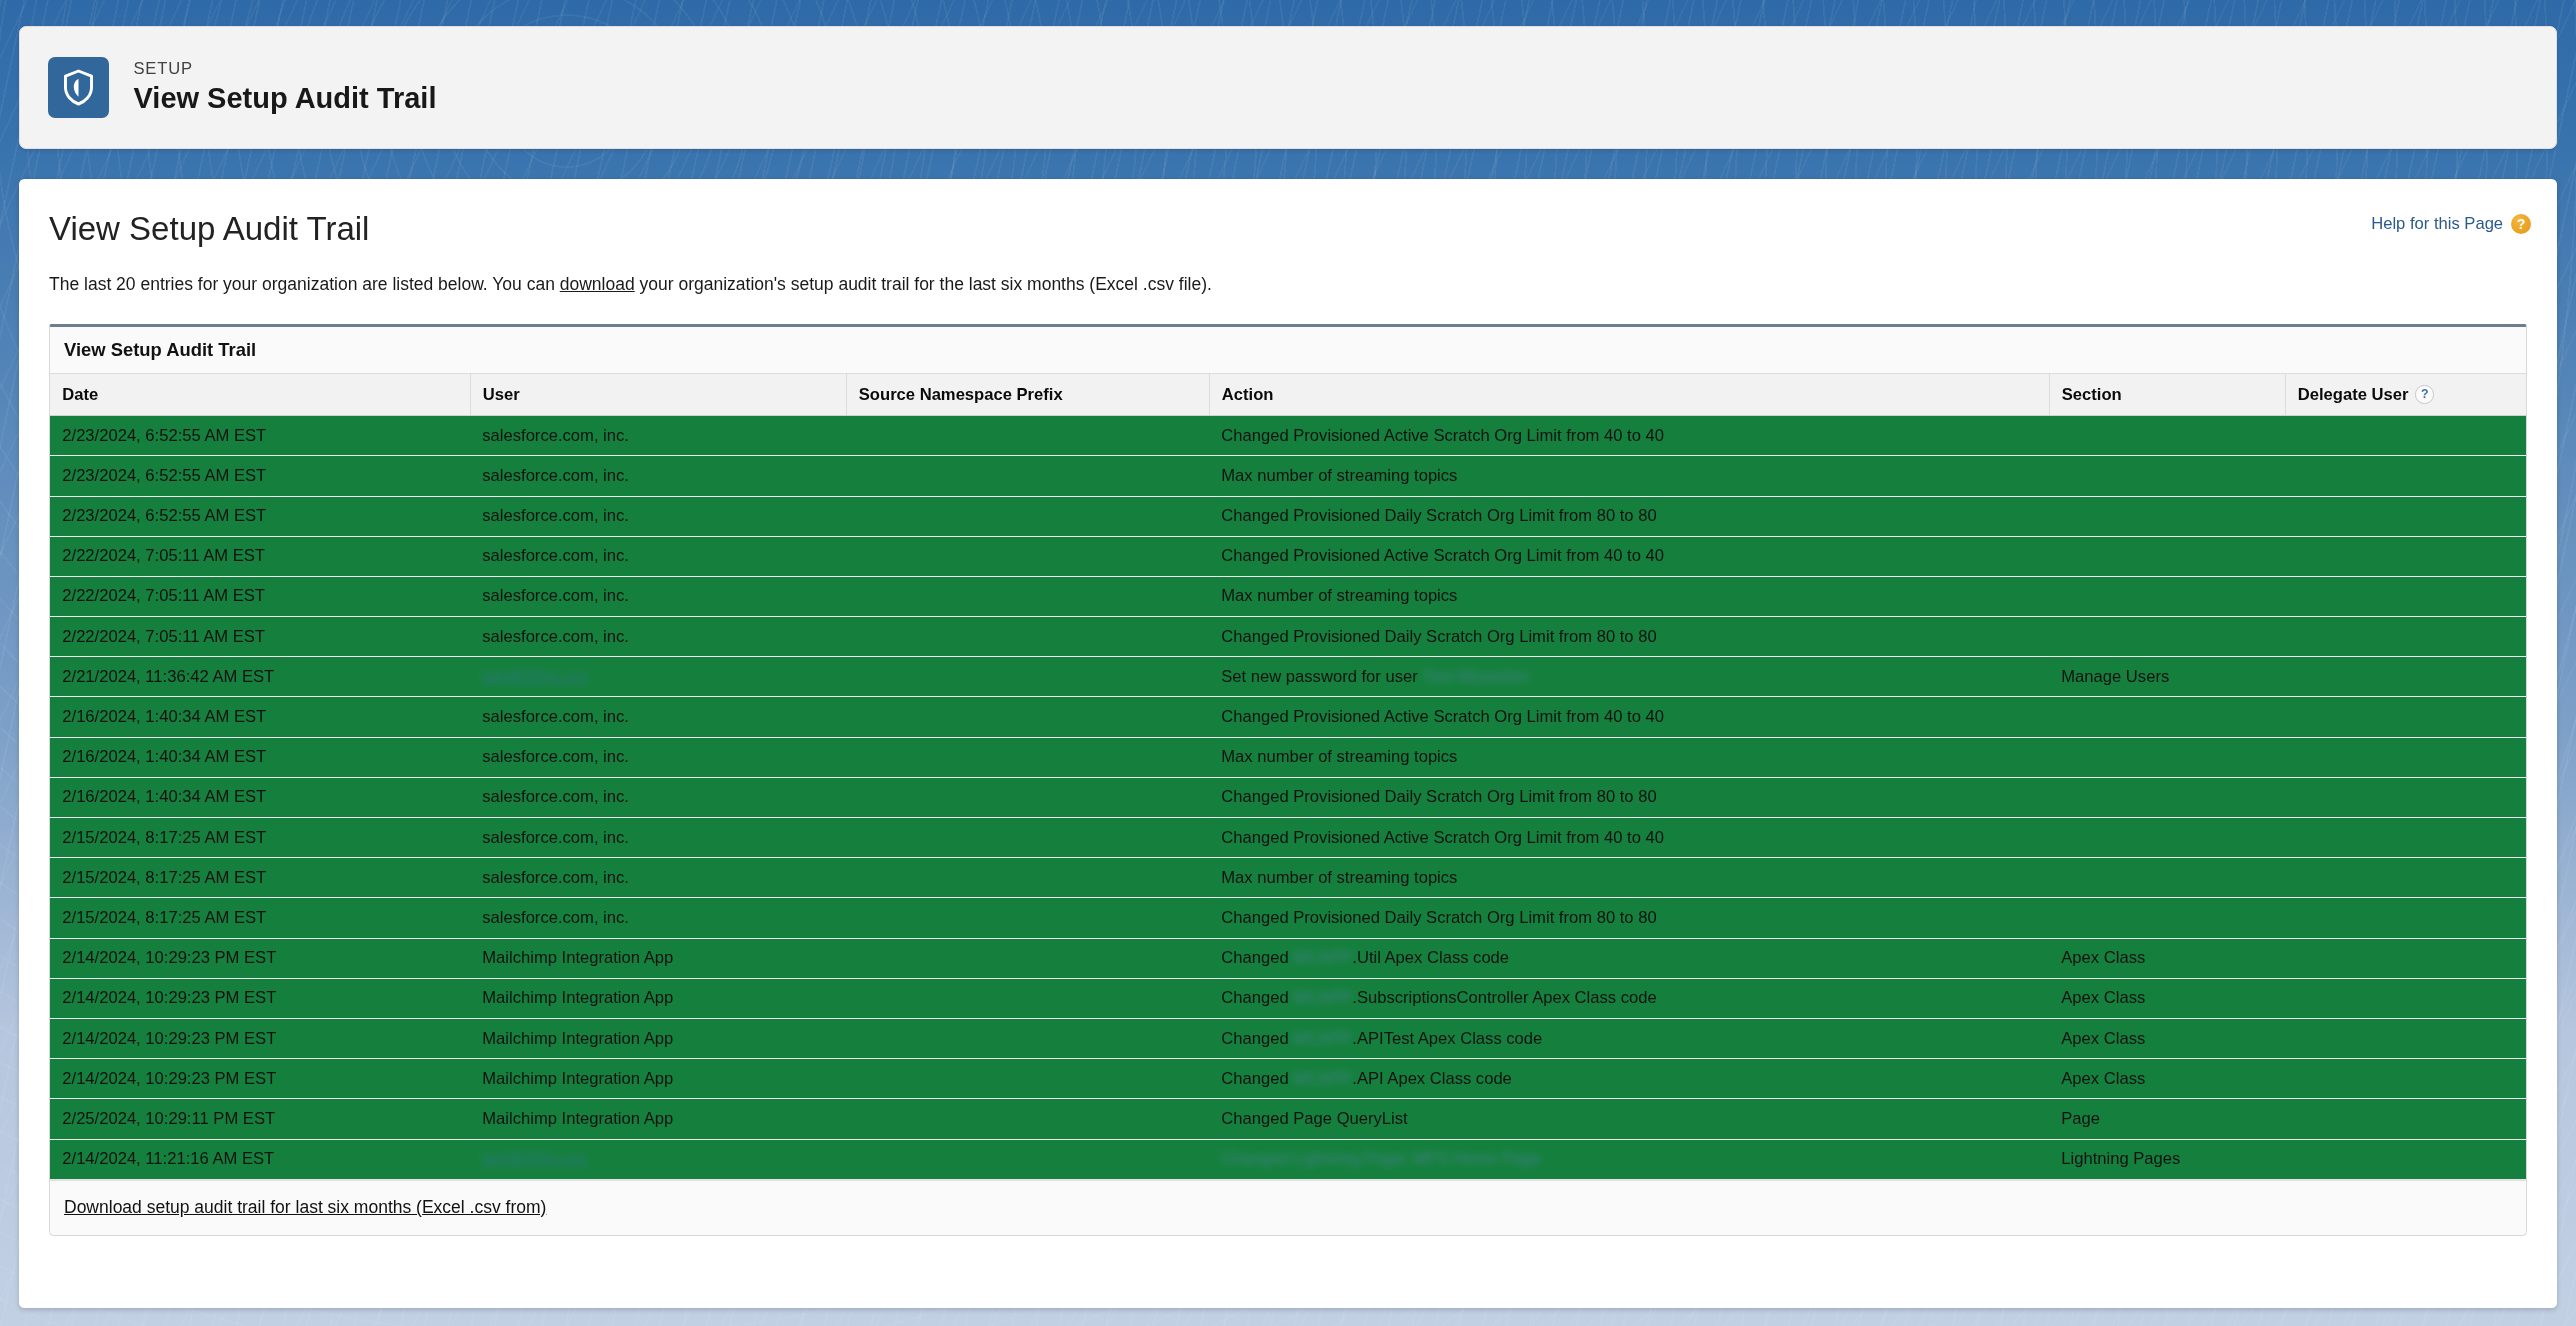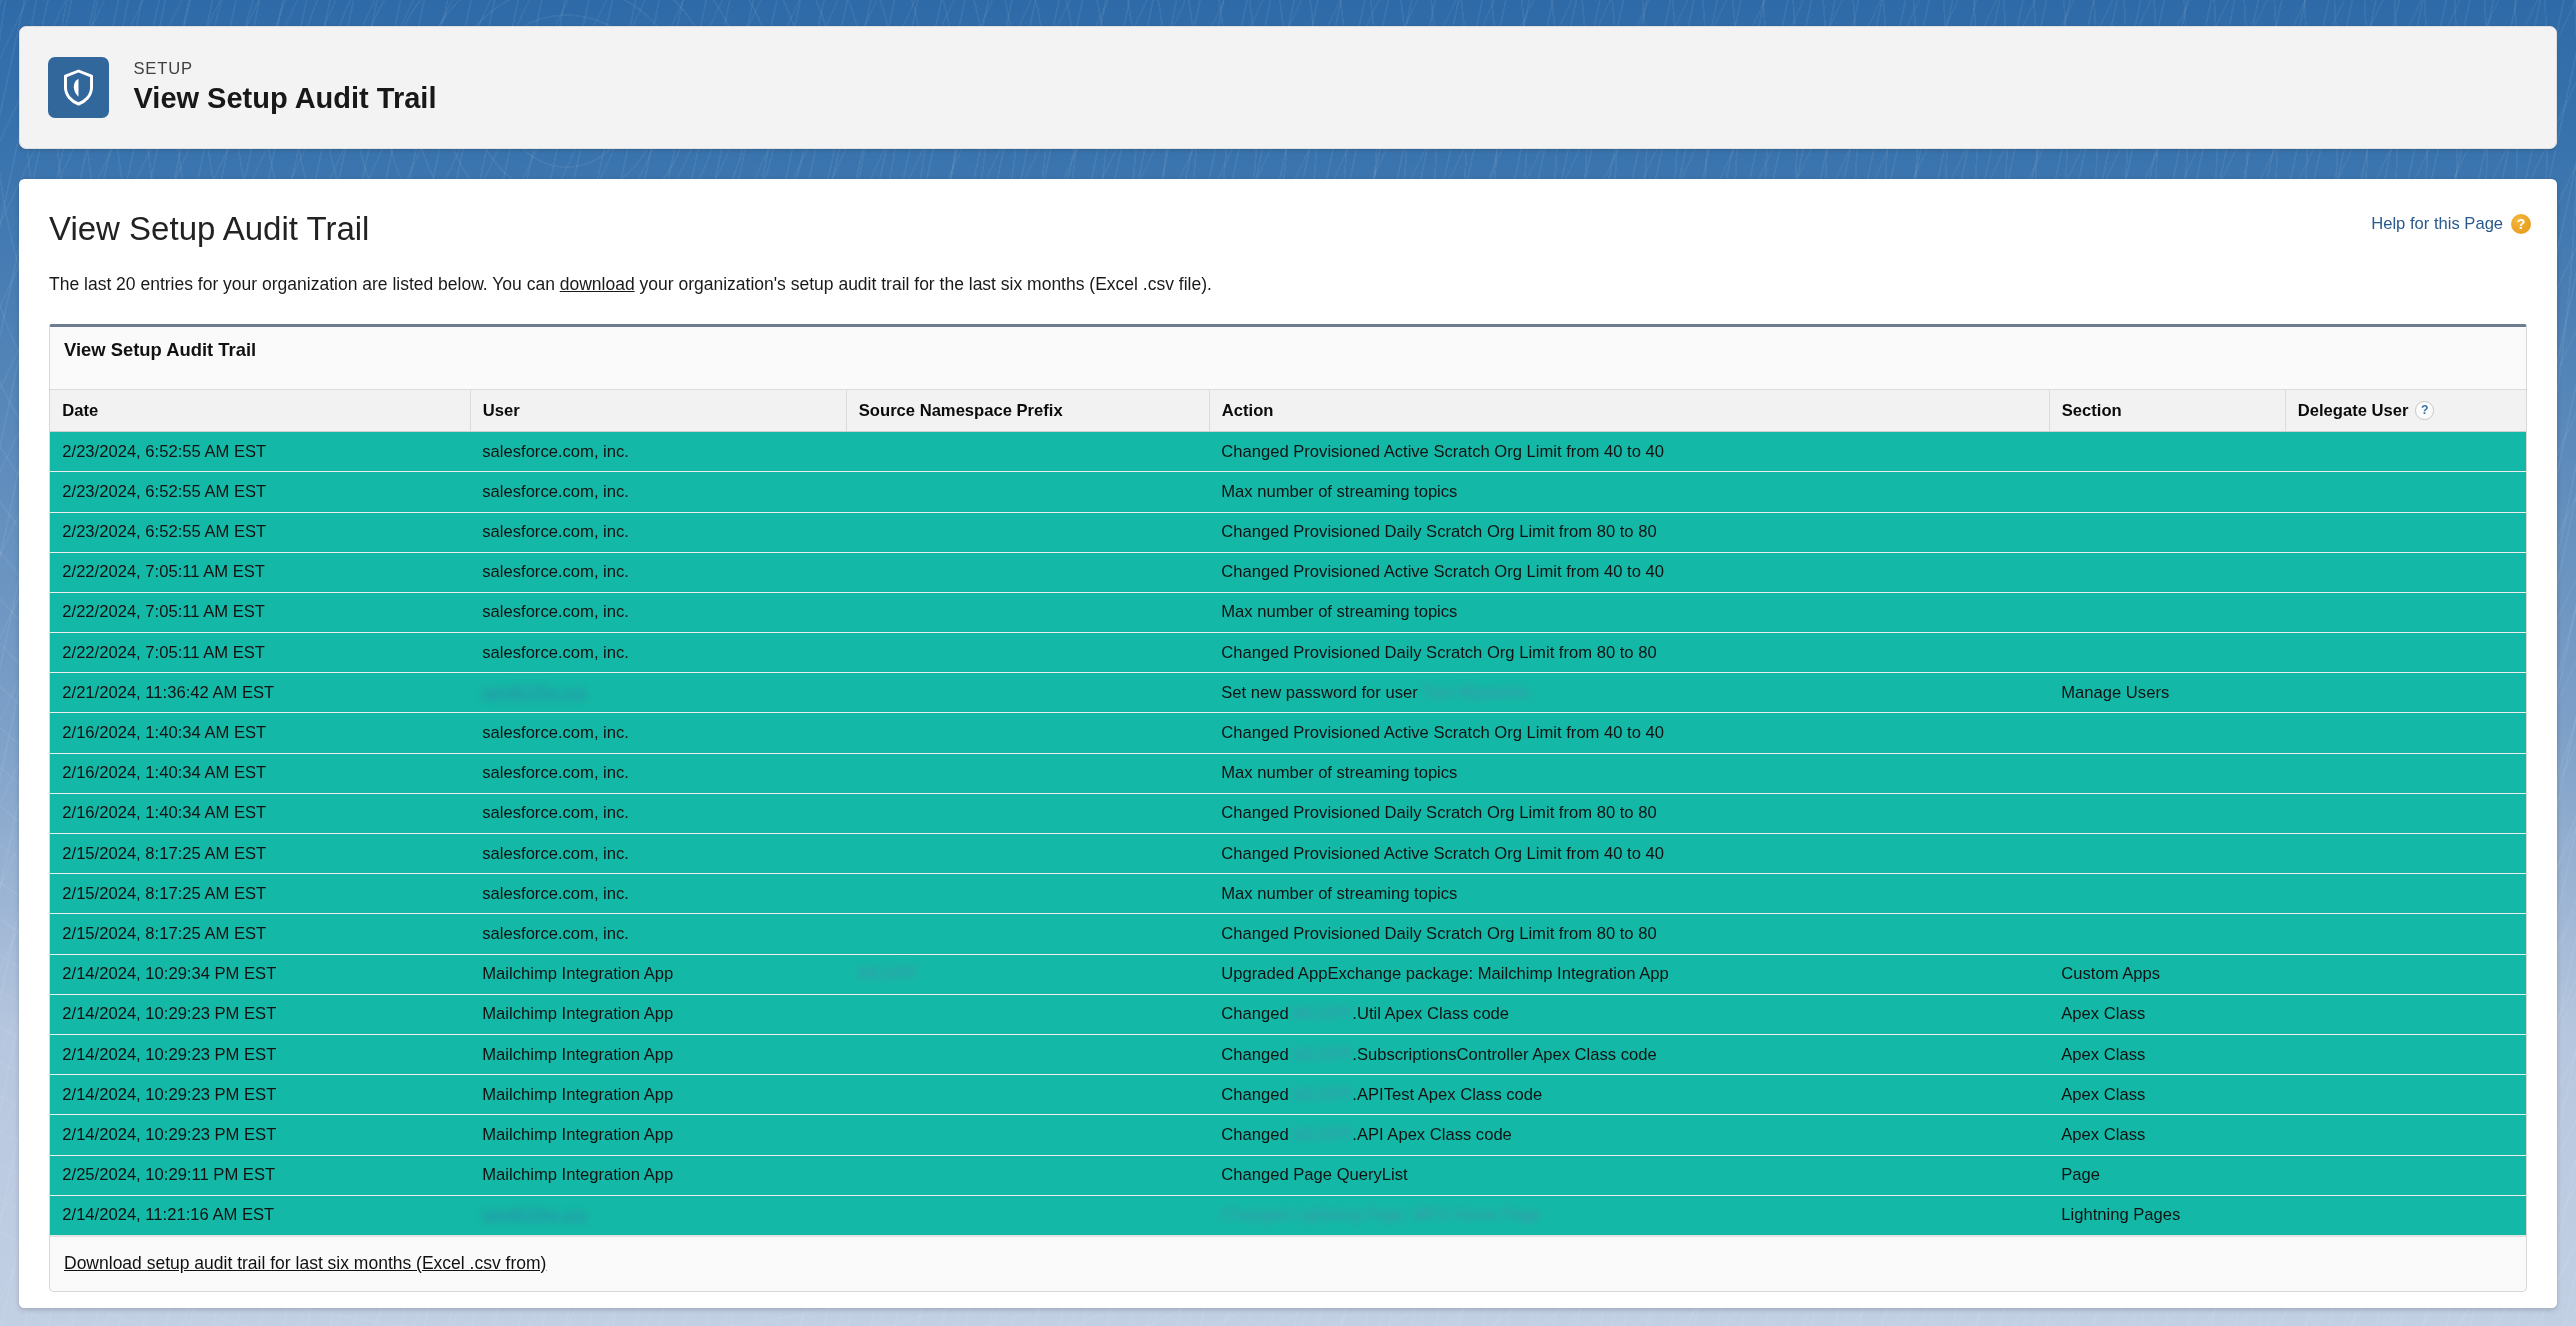--- a/index.html
+++ b/index.html
@@ -115,22 +115,21 @@
     font-size: 18.4px;
     font-weight: bold;
     color: #111;
     padding: 12.3px 14px 12.3px 14px;
     background: #fafafa;
   }
   table.audit {
     width: 100%;
     border-collapse: collapse;
     table-layout: fixed;
-    background: #14b8a6;
-    margin-top: 16px;
+    background: #15803d;
   }
   table.audit th {
     background: #f2f2f2;
     border-top: 0.9px solid #dcdcdc;
     border-bottom: 0.9px solid #cfcfcf;
     border-right: 0.9px solid #dcdcdc;
     text-align: left;
     font-size: 16.6px;
     font-weight: bold;
     color: #0b0b0b;
@@ -353,28 +352,20 @@
             </tr>
             <tr>
               <td>2/15/2024, 8:17:25 AM EST</td>
               <td>salesforce.com, inc.</td>
               <td></td>
               <td>Changed Provisioned Daily Scratch Org Limit from 80 to 80</td>
               <td></td>
               <td></td>
             </tr>
             <tr>
-              <td>2/14/2024, 10:29:34 PM EST</td>
-              <td>Mailchimp Integration App</td>
-              <td><span class="redacted">MCAPP</span></td>
-              <td>Upgraded AppExchange package: Mailchimp Integration App</td>
-              <td>Custom Apps</td>
-              <td></td>
-            </tr>
-            <tr>
               <td>2/14/2024, 10:29:23 PM EST</td>
               <td>Mailchimp Integration App</td>
               <td></td>
               <td><span>Changed </span><span class="redacted">MCAPP</span><span>.Util Apex Class code</span></td>
               <td>Apex Class</td>
               <td></td>
             </tr>
             <tr>
               <td>2/14/2024, 10:29:23 PM EST</td>
               <td>Mailchimp Integration App</td>

